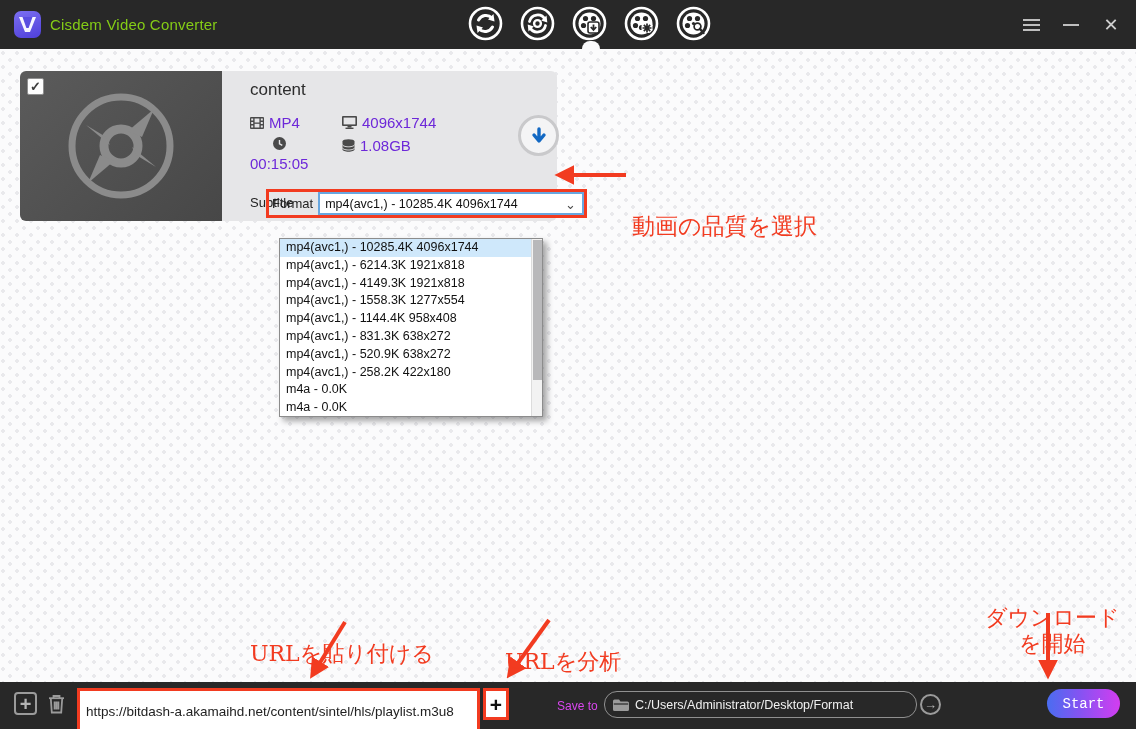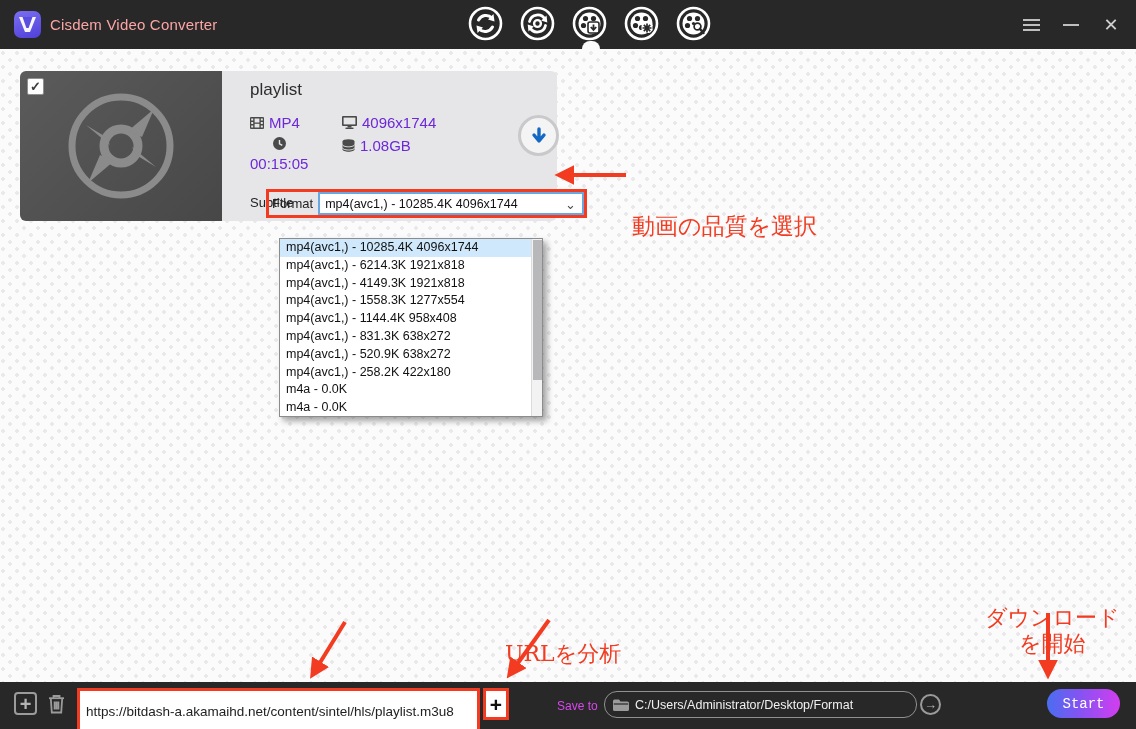--- a/index.html
+++ b/index.html
@@ -7,21 +7,21 @@
   body { font-family:"Liberation Sans", sans-serif; position:relative; background:#fbfbfc; }
   #app { position:absolute; inset:0; width:1136px; height:729px; }
 
   
   .titlebar { position:absolute; left:0; top:0; width:1136px; height:49px; background:#282828; }
   .app-logo { position:absolute; left:14px; top:11px; width:27px; height:27px; border-radius:7px;
               background:linear-gradient(160deg,#7b6ff2 0%,#4f3fd9 100%);
               display:flex; align-items:center; justify-content:center; }
   .app-logo svg { width:17px; height:15px; }
   .app-title { position:absolute; left:50px; top:0; height:49px; display:flex; align-items:center;
-               color:#fca5a5; font-size:15px; letter-spacing:.2px; }
+               color:#84cc16; font-size:15px; letter-spacing:.2px; }
   .tab-icons { position:absolute; left:468px; top:6px; display:flex; gap:17px; }
   .tab-icon { width:35px; height:35px; position:relative; cursor:pointer; }
   .tab-icon svg { width:35px; height:35px; display:block; }
   .tab-notch { position:absolute; left:582px; top:41px; width:18px; height:8px; background:#fbfbfc;
                border-radius:9px 9px 0 0; }
   .win-controls { position:absolute; right:0; top:0; height:49px; display:flex; align-items:center; gap:14px; padding-right:12px; }
   .win-btn { width:26px; height:26px; display:flex; align-items:center; justify-content:center;
              color:#cfcfcf; font-size:18px; cursor:pointer; }
   .menu-bars { display:flex; flex-direction:column; gap:3px; }
   .menu-bars i { display:block; width:17px; height:2px; background:#bfbfbf; }
@@ -209,21 +209,21 @@
             <path d="M60 38 L86 16 L74 44 Z"></path>
             <path d="M46 68 L20 90 L32 62 Z"></path>
             <path d="M38 44 L18 32 L42 52 Z"></path>
             <path d="M68 62 L88 74 L64 54 Z"></path>
           </g>
         </svg>
         <div class="checkbox">✓</div>
       </div>
 
       <div class="info">
-        <div class="media-title">playlist</div>
+        <div class="media-title">content</div>
 
         <div class="meta" style="left:28px; top:43px;">
           <svg width="14" height="12" viewBox="0 0 14 12">
               <rect x="0" y="0" width="14" height="12" rx="1" fill="#4a4a4a"></rect>
               <rect x="1.2" y="1.5" width="2" height="2" fill="#e6e6e8"></rect>
               <rect x="1.2" y="5" width="2" height="2" fill="#e6e6e8"></rect>
               <rect x="1.2" y="8.5" width="2" height="2" fill="#e6e6e8"></rect>
               <rect x="10.8" y="1.5" width="2" height="2" fill="#e6e6e8"></rect>
               <rect x="10.8" y="5" width="2" height="2" fill="#e6e6e8"></rect>
               <rect x="10.8" y="8.5" width="2" height="2" fill="#e6e6e8"></rect>
@@ -287,21 +287,22 @@
           <div class="dd-option">mp4(avc1,) - 258.2K 422x180</div>
           <div class="dd-option">m4a - 0.0K</div>
           <div class="dd-option">m4a - 0.0K</div>
         </div>
       <div class="dd-scrollbar">
         <div class="dd-thumb"></div>
       </div>
     </div>
 
     <div class="jp jp-quality" style="position:absolute;">動画の品質を選択</div>
-    <div class="jp jp-analyze" style="position:absolute;">URLを分析</div>
+    <div class="jp jp-paste" style="position:absolute;">URLを貼り付ける</div>
+    <div class="jp jp-analyze" style="position:absolute;margin-top:8px;">URLを分析</div>
     <div class="jp jp-start" style="position:absolute;">
       <span>ダウンロード</span><br>
       <span>を開始</span>
     </div>
   </div>
 
   <div class="bottombar">
     <div class="add-sq">+</div>
     <div class="trash">
       <svg viewBox="0 0 23 23" width="23" height="23">

